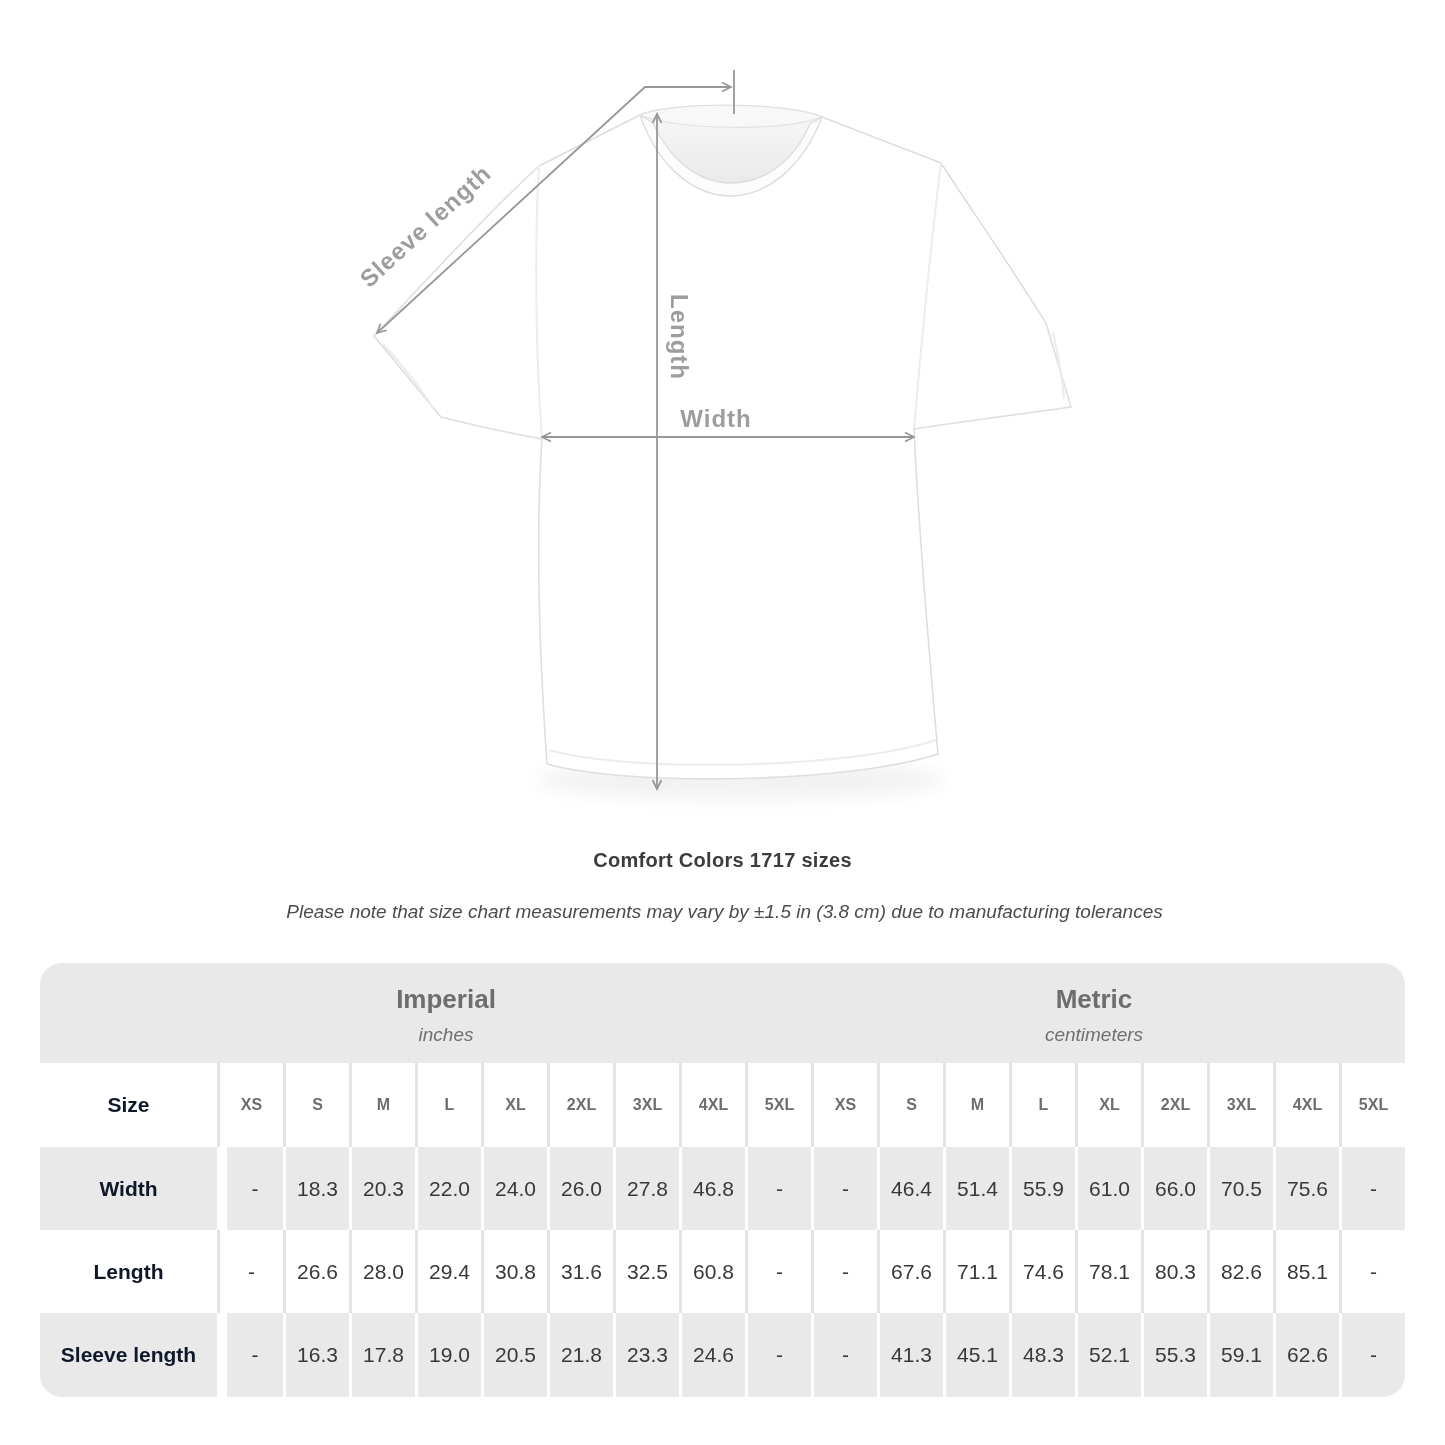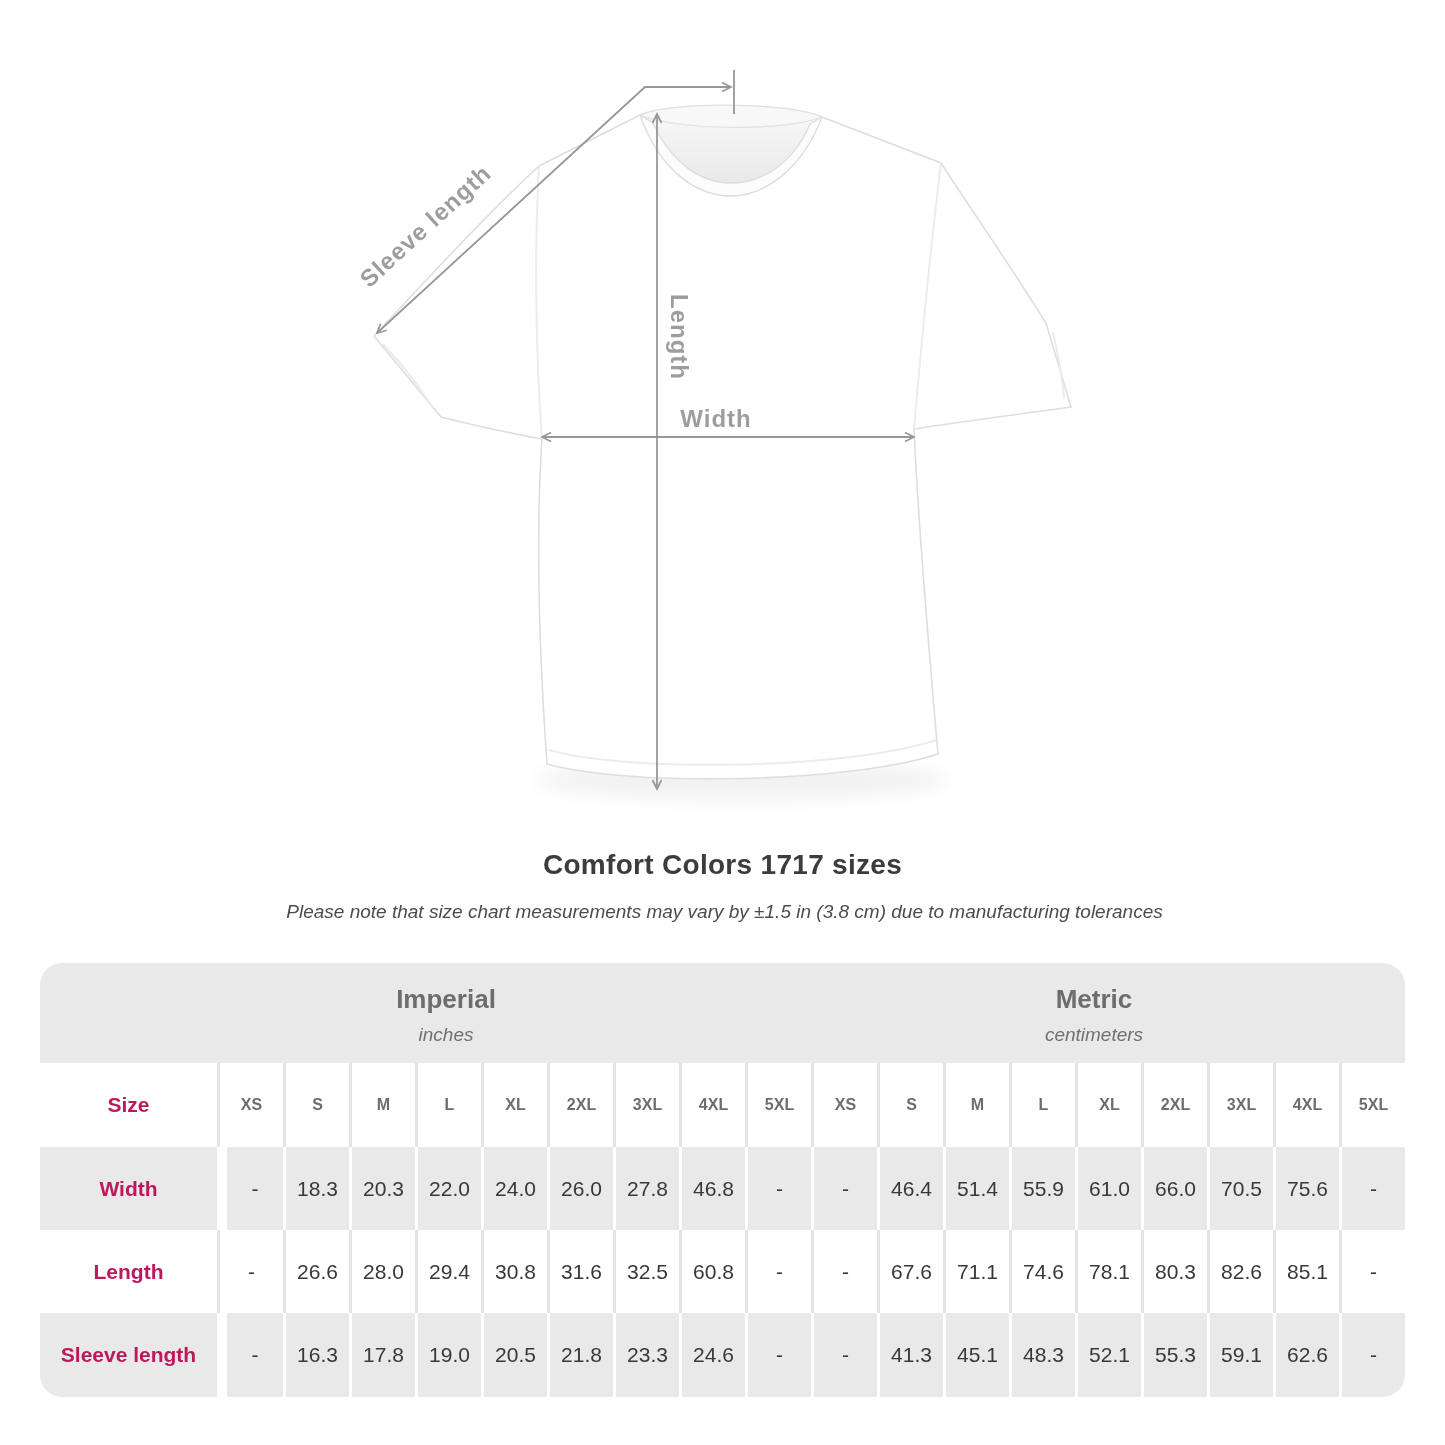--- a/index.html
+++ b/index.html
@@ -5,21 +5,21 @@
   html,body{margin:0;padding:0;background:#fff;}
   .page{
     position:relative;width:1445px;height:1445px;background:#ffffff;overflow:hidden;
     font-family:"Liberation Sans", sans-serif;
   }
   
   .shirt-svg{position:absolute;left:330px;top:50px;}
   
   .chart-title{
     position:absolute;left:0;top:849px;width:1445px;text-align:center;
-    font-size:28px;font-weight:bold;color:#3c3c3c;letter-spacing:.3px;
+    font-size:20px;font-weight:bold;color:#3c3c3c;letter-spacing:.3px;
   }
   .chart-subtitle{
     position:absolute;left:2px;top:901px;width:1445px;text-align:center;
     font-size:19px;font-style:italic;color:#4c4c4c;
   }
   
   .size-table{
     position:absolute;left:40px;top:963px;width:1365px;height:434px;
     border-radius:22px;overflow:hidden;background:#ffffff;
   }
@@ -37,21 +37,21 @@
   .row .cell+.cell{border-left:3px solid;}
   .r-white{background:#ffffff;}
   .r-gray{background:#e9e9e9;}
   .r-white .cell+.cell{border-color:#e3e3e3;}
   .r-gray .cell+.cell{border-color:#ffffff;}
   .r-gray .cell:nth-child(2){border-left-width:10px;}
   .row-header{height:84px;}
   .row-data{height:83px;}
   .row-data.last{height:84px;}
   .cell.hdr{font-weight:bold;color:#6d6d6d;font-size:16px;}
-  .cell.lbl{font-weight:bold;color:#be185d;font-size:21px;}
+  .cell.lbl{font-weight:bold;color:#0f172a;font-size:21px;}
 </style>
 </head>
 <body>
 
 <div class="page">
 
   <svg class="shirt-svg" width="760" height="780" viewBox="0 0 760 780">
     <defs>
       <filter id="soft" x="-50%" y="-50%" width="200%" height="200%">
         <feGaussianBlur stdDeviation="9"></feGaussianBlur>

